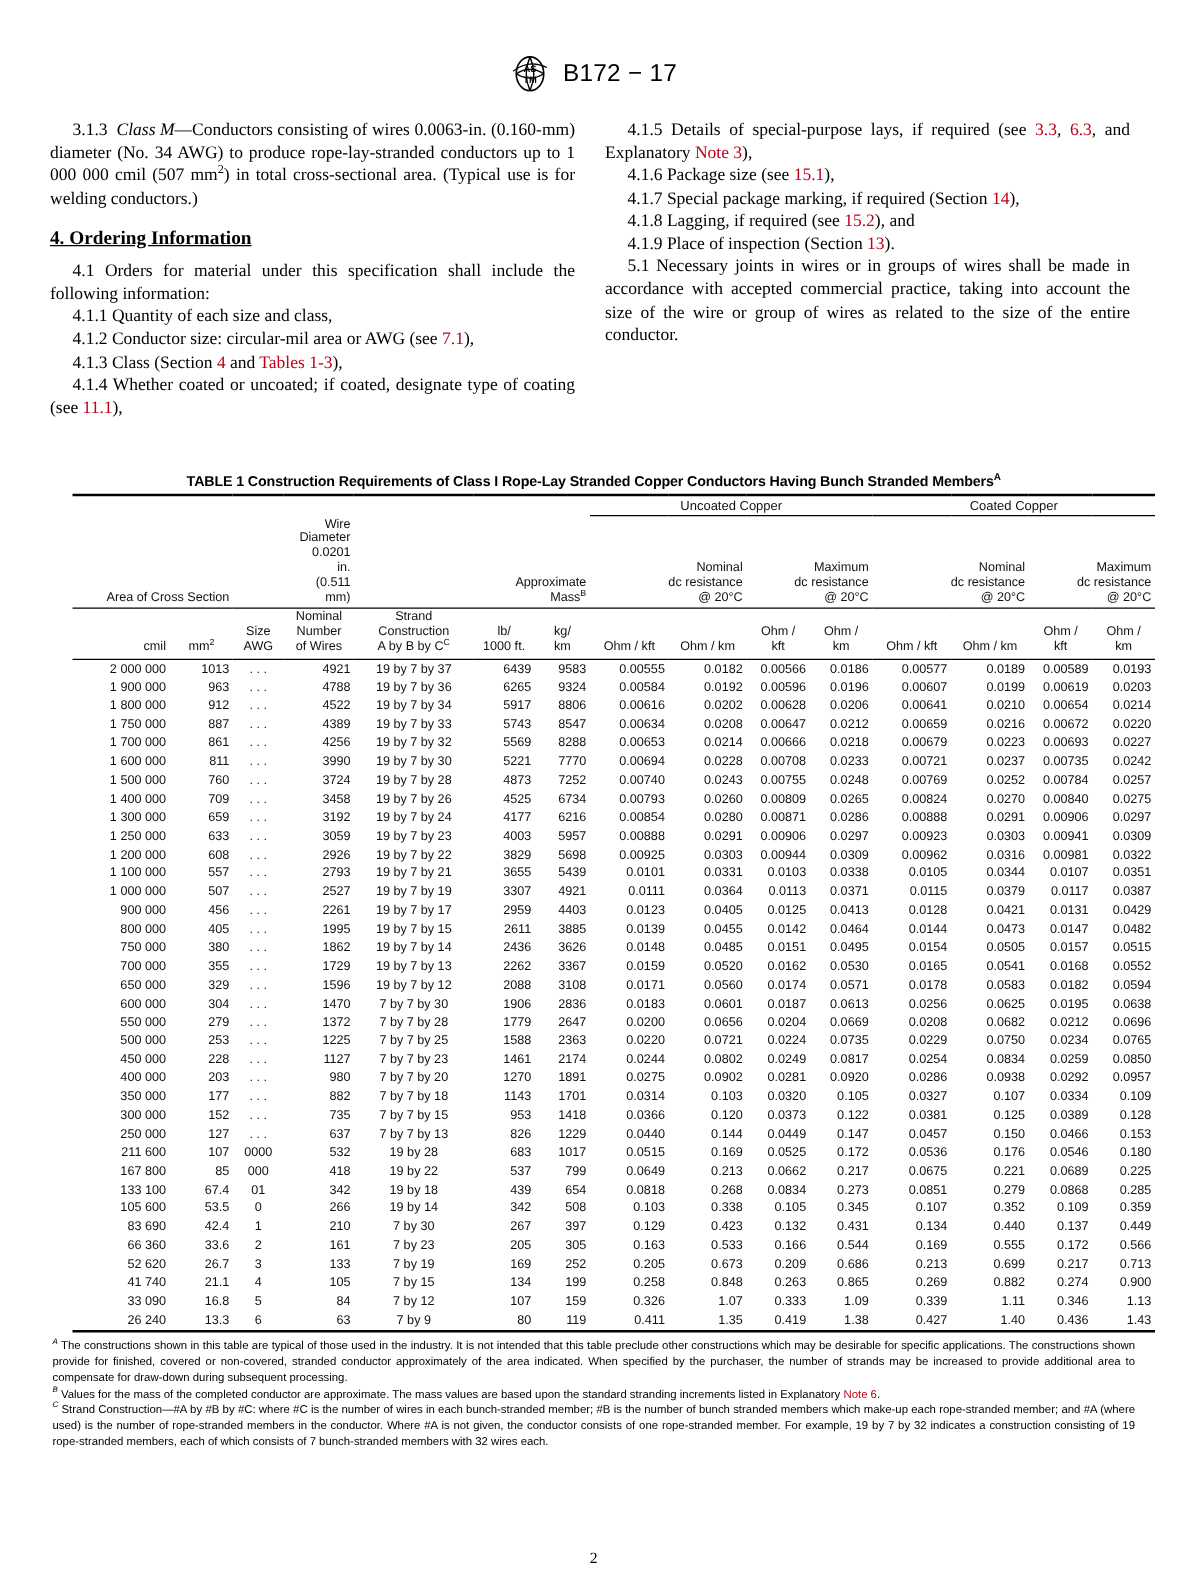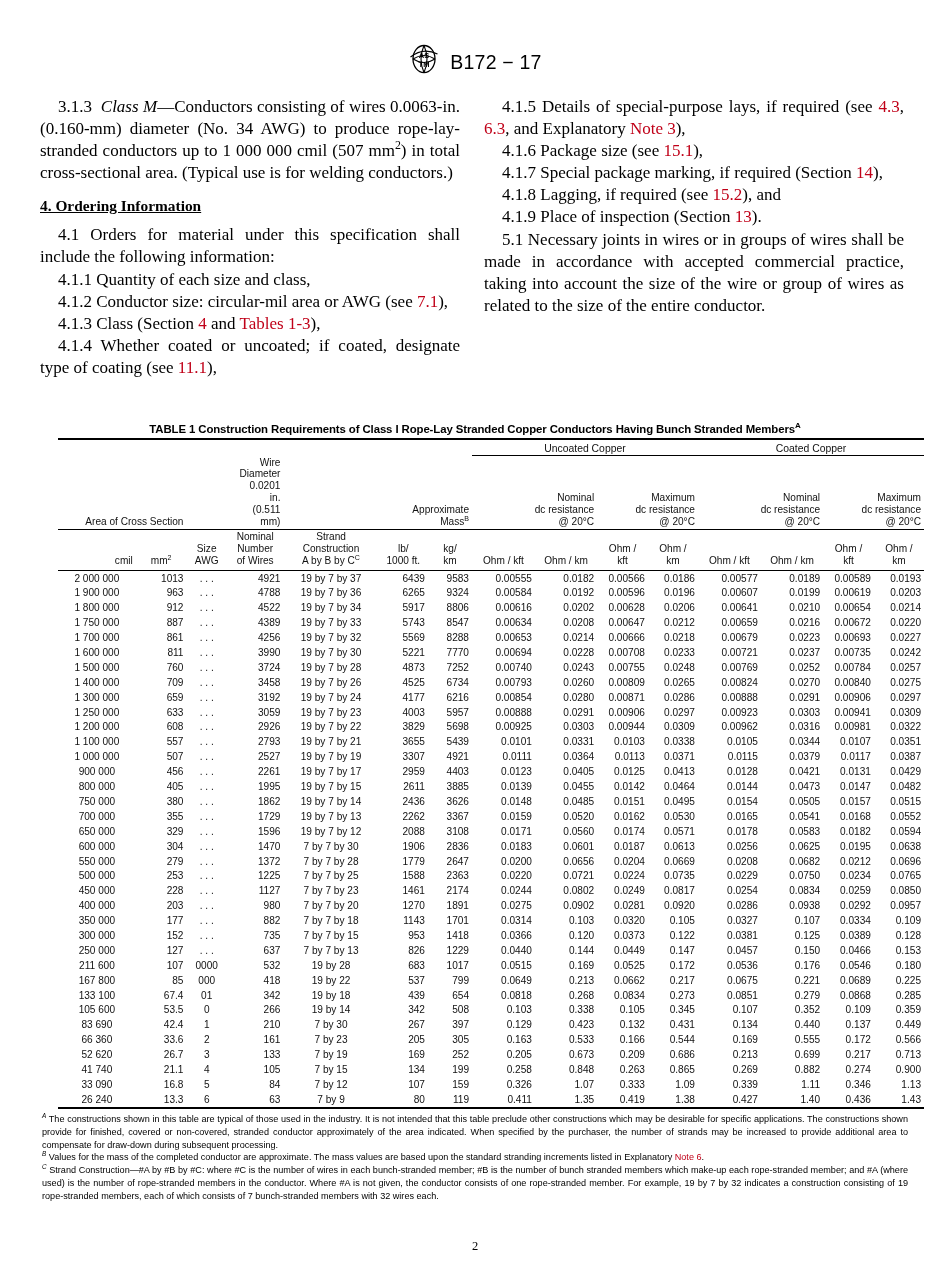--- a/index.html
+++ b/index.html
@@ -8,38 +8,38 @@
     background:#ffffff;
     font-family:"Liberation Serif", serif;
     color:#000;
     position:relative;
     overflow:hidden;
   }
   .page { position:relative; width:950px; height:1272px; padding:0; box-sizing:border-box; }
 
   
   .doc-header {
-    display:flex; align-items:flex-end; justify-content:center;
+    display:flex; align-items:center; justify-content:center;
     gap:10px;
     padding-top:44px; padding-bottom:6px;
   }
   .astm-logo { width:32px; height:30px; display:block; }
   .doc-desig {
     font-family:"Liberation Sans", sans-serif;
     font-weight:normal; font-size:19.5px; letter-spacing:0.2px;
   }
 
   
   .cols {
     display:flex; gap:24px;
     padding:16px 40px 0 40px;
   }
   .col { width:420px; }
   p.t {
-    margin:0; font-size:17px; line-height:1.30;
+    margin:0; font-size:14px; line-height:1.30;
     text-align:justify; text-justify:inter-word;
     hyphens:none;
   }
   p.ind { text-indent:18px; }
   .hdg {
     font-family:"Liberation Serif", serif;
     font-weight:bold; font-size:15.4px;
     margin:13px 0 9px 0;
     text-decoration:underline;
   }
@@ -73,21 +73,21 @@
     padding:1px 3px; line-height:1.18;
   }
   tr.hdr-unit td {
     vertical-align:bottom; text-align:center;
     padding:1px 3px 3px 3px; line-height:1.18;
   }
 
   tr.data td { padding:0.9px 3px; line-height:1.30; }
   td.num  { text-align:right; }
   td.ctr  { text-align:center; }
-  td.lead { text-align:center; padding-right:10px; }
+  td.lead { text-align:right; padding-right:10px; }
 
   
   .c-cmil  { width:86px; }
   .c-mm2   { width:54px; }
   .c-awg   { width:42px; }
   .c-nw    { width:58px; }
   .c-str   { width:100px; }
   .c-lb    { width:52px; }
   .c-kg    { width:46px; }
   .c-r     { width:66px; }
@@ -141,21 +141,21 @@
 
       <p class="t ind"><span>4.1.2  Conductor size: circular-mil area or AWG (see </span><a class="xref">7.1</a><span>),</span></p>
 
       <p class="t ind"><span>4.1.3  Class (Section </span><a class="xref">4</a><span> and </span><a class="xref">Tables 1-3</a><span>),</span></p>
 
       <p class="t ind"><span>4.1.4  Whether coated or uncoated; if coated, designate type of coating (see </span><a class="xref">11.1</a><span>),</span></p>
     </div>
 
     <div class="col">
 
-      <p class="t ind"><span>4.1.5  Details of special-purpose lays, if required (see </span><a class="xref">4.3</a><span>, </span><a class="xref">6.3</a><span>, and Explanatory </span><a class="xref">Note 3</a><span>),</span></p>
+      <p class="t ind"><span>4.1.5  Details of special-purpose lays, if required (see </span><a class="xref">3.3</a><span>, </span><a class="xref">6.3</a><span>, and Explanatory </span><a class="xref">Note 3</a><span>),</span></p>
 
       <p class="t ind"><span>4.1.6  Package size (see </span><a class="xref">15.1</a><span>),</span></p>
 
       <p class="t ind"><span>4.1.7  Special package marking, if required (Section </span><a class="xref">14</a><span>),</span></p>
 
       <p class="t ind"><span>4.1.8  Lagging, if required (see </span><a class="xref">15.2</a><span>), and</span></p>
 
       <p class="t ind"><span>4.1.9  Place of inspection (Section </span><a class="xref">13</a><span>).</span></p>
 
 

